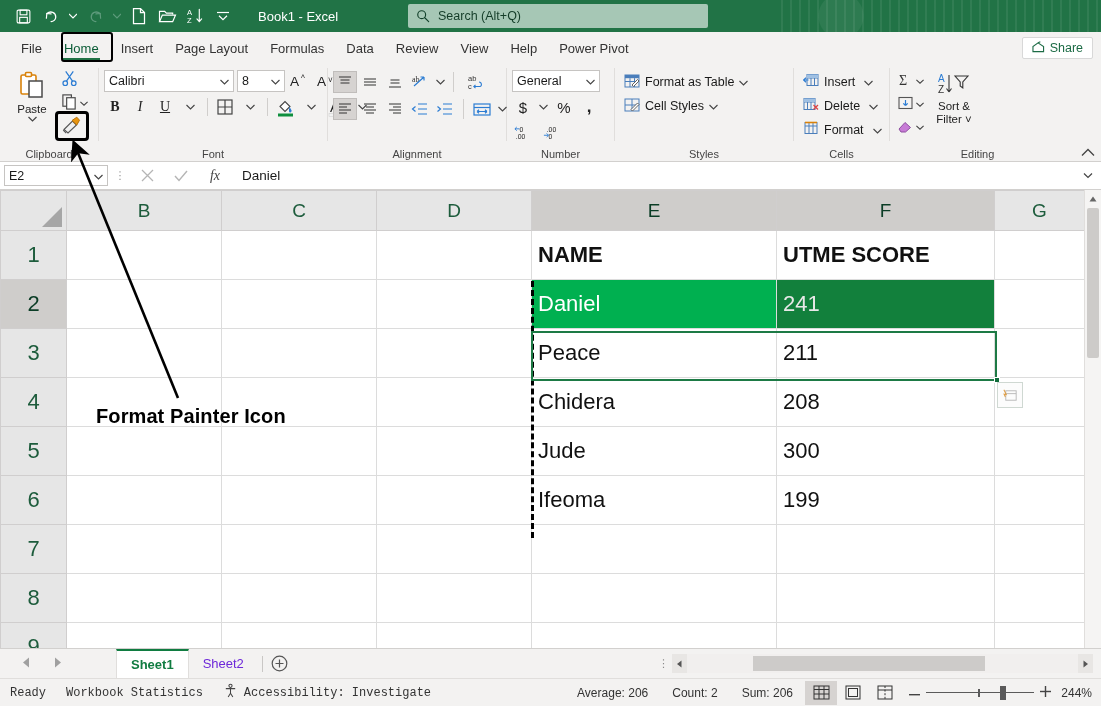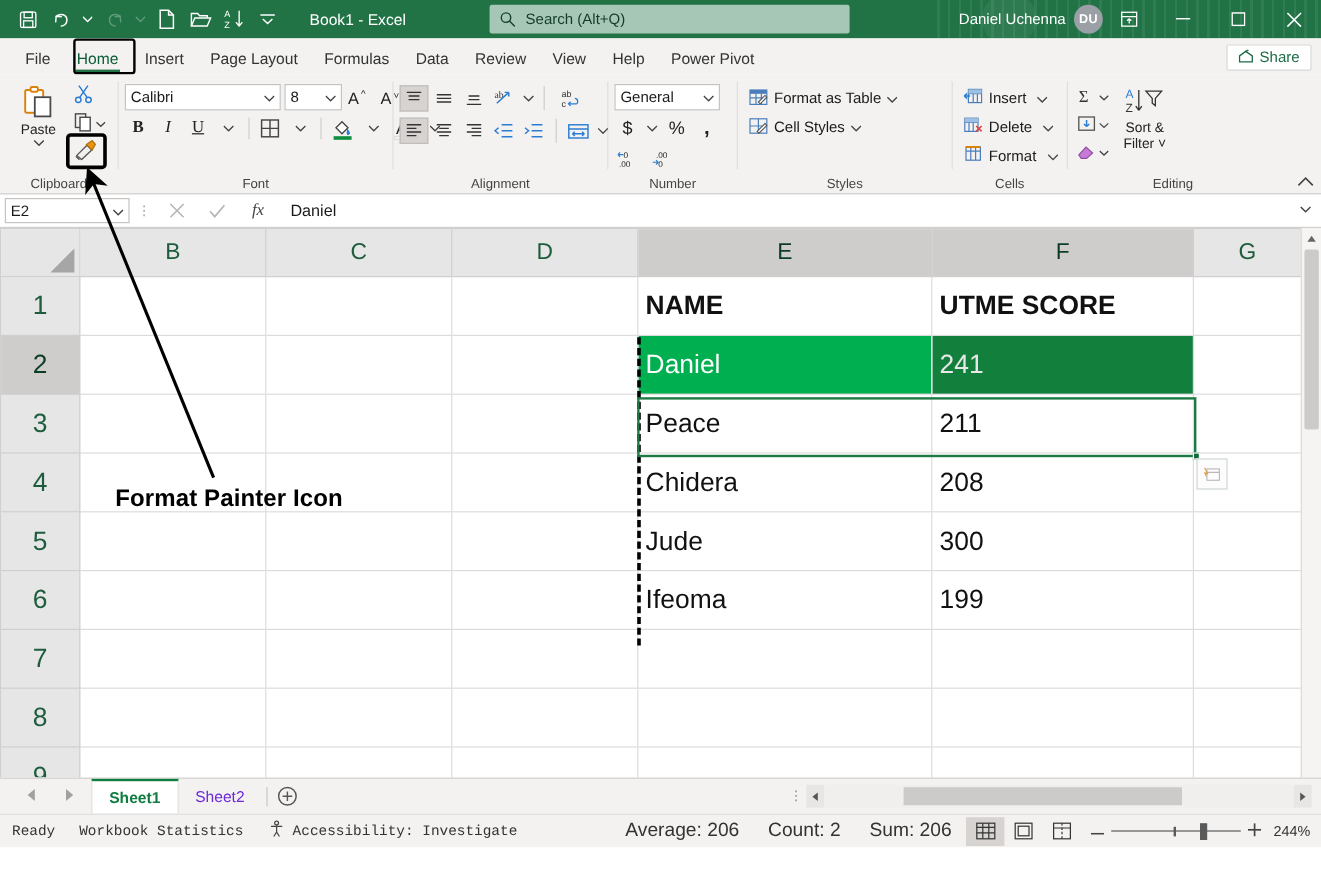--- a/index.html
+++ b/index.html
@@ -224,21 +224,21 @@
     height:30px; background:#f3f2f1; display:flex; align-items:center;
     border-top:1px solid #d2d0ce; position:relative;
   }
   .nav-arrows{ display:flex; gap:2px; padding:0 14px 0 22px; color:#a0a0a0; font-size:9px;}
   .sheet-tab{
     height:29px; padding:0 14px; display:flex; align-items:center; font-size:13px;
     color:#6d28d9; background:transparent;
   }
   .sheet-tab.active{
     background:#fff; color:#107c41; font-weight:bold;
-    border-top:2px solid #107c41; border-left:1px solid #e0dedc; border-right:1px solid #e0dedc;
+    border-top:2px solid #107c41; border-left:1px solid #e0dedc; border-right:1px solid #e0dedc;margin-left:40px;
   }
   .sheet-sep{ width:1px; height:16px; background:#c9c7c5; margin:0 4px;}
   .add-sheet{
     width:26px;height:26px;display:flex;align-items:center;justify-content:center;
     color:#555; font-size:16px;
   }
   .hdots{ position:absolute; left:658px; color:#8a8a8a; font-size:11px;}
   .hscroll-area{
     position:absolute; left:672px; right:8px; top:5px; height:19px;
     display:flex; align-items:center;
@@ -247,21 +247,21 @@
   .hs-track{ flex:1; height:19px; background:#f1efee; position:relative;}
   .hs-thumb{ position:absolute; left:66px; width:232px; top:2px; height:15px; background:#cdcbc9;}
 
   
   .statusbar{
     height:28px; background:#f3f2f1; border-top:1px solid #e0dedc;
     display:flex; align-items:center; font-size:12px; color:#333; position:relative;
   }
   .sb-item{ padding:0 10px; white-space:nowrap; display:flex; align-items:center; gap:6px;font-family:Liberation Mono, monospace;}
   .sb-right{ position:absolute; right:0; display:flex; align-items:center; height:28px;}
-  .sb-stat{ padding:0 12px; font-size:16px;}
+  .sb-stat{ padding:0 12px; font-size:12px;}
   .view-btn{ width:32px;height:24px;display:flex;align-items:center;justify-content:center;}
   .view-btn.sel{ background:#d6d3d1;}
   .zoom-ctl{ display:flex; align-items:center; gap:6px; padding:0 8px;}
   .zslider{ width:108px; height:16px; position:relative; }
   .ztrack{ position:absolute; top:7px; left:0; right:0; height:1.5px; background:#5a5a5a;}
   .ztick{ position:absolute; top:4px; left:52px; width:1.5px;height:8px; background:#5a5a5a;}
   .zthumb{ position:absolute; top:1px; left:74px; width:6px;height:14px; background:#5a5a5a;}
   .zpct{ width:42px; text-align:right; font-size:12px; padding-right:9px;}
 
   
@@ -339,46 +339,20 @@
   <div class="searchbox">
     <span class="sicon">
       <svg width="14" height="14" viewBox="0 0 16 16" fill="none" stroke="#12402a" stroke-width="1.3">
         <circle cx="6.5" cy="6.5" r="4.5"></circle>
           <path d="M10 10 L14.5 14.5" stroke-linecap="round"></path>
       </svg>
     </span>
     <span class="stext">Search (Alt+Q)</span>
   </div>
 
-  <div class="tb-right">
-    <span class="acct-name">Daniel Uchenna</span>
-    <div class="avatar">DU</div>
-    <div class="ribbon-disp">
-      <svg width="16" height="16" viewBox="0 0 18 18" fill="none" stroke="#fff" stroke-width="1.2">
-        <rect x="2" y="2.5" width="14" height="13"></rect>
-          <path d="M2 6.5 H16"></path>
-        <path d="M9 13 V8.5 M9 8.5 L7 10.5 M9 8.5 L11 10.5"></path>
-      </svg>
-    </div>
-    <div class="win-btn">
-      <svg width="12" height="2" viewBox="0 0 12 2">
-          <rect width="12" height="1.2" fill="#fff"></rect>
-        </svg>
-    </div>
-    <div class="win-btn">
-      <svg width="12" height="12" viewBox="0 0 12 12" fill="none" stroke="#fff" stroke-width="1.2">
-          <rect x="0.8" y="0.8" width="10.4" height="10.4"></rect>
-        </svg>
-    </div>
-    <div class="win-btn">
-      <svg width="13" height="13" viewBox="0 0 13 13" stroke="#fff" stroke-width="1.3">
-          <path d="M0.8 0.8 L12.2 12.2 M12.2 0.8 L0.8 12.2"></path>
-        </svg>
-    </div>
-  </div>
 </div>
 
 <div class="tabbar">
   <div class="tab"><span>File</span></div>
   <div class="tab active">
     <span>Home</span>
     <span class="tab-underline"></span>
   </div>
   <div class="tab"><span>Insert</span></div>
   <div class="tab"><span>Page Layout</span></div>

